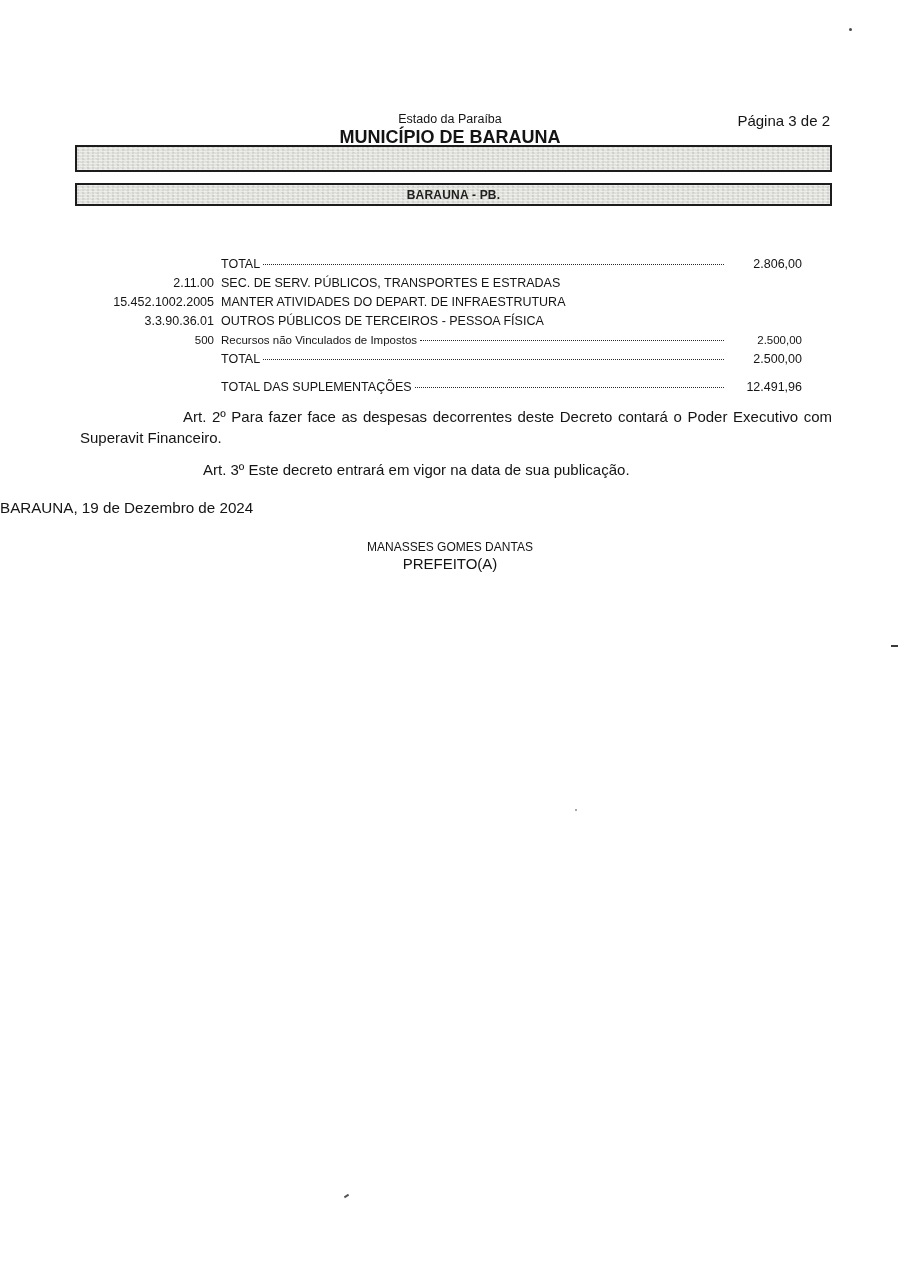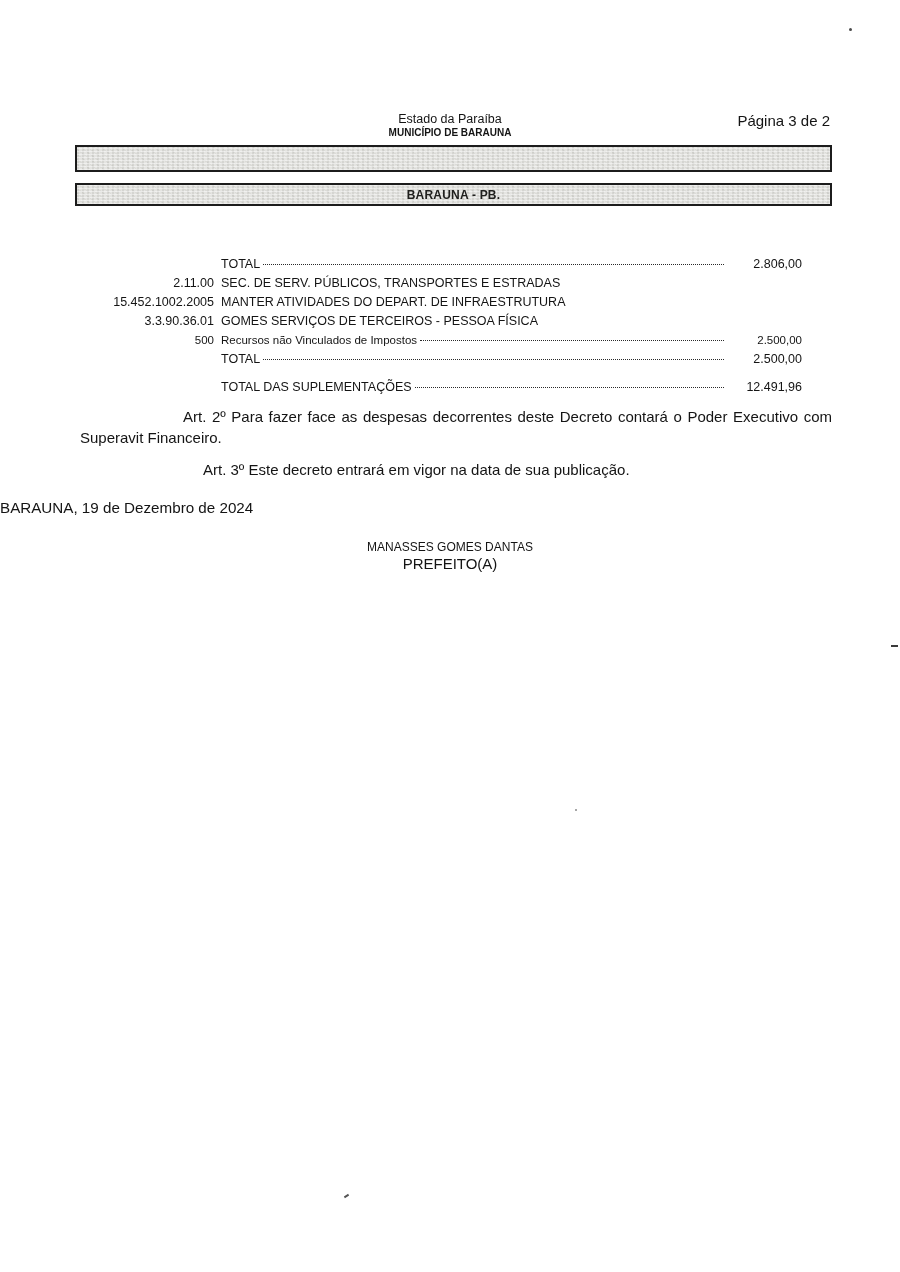--- a/index.html
+++ b/index.html
@@ -5,21 +5,21 @@
   * { margin:0; padding:0; box-sizing:border-box; }
   html,body { background:#ffffff; }
   .page {
     position:relative; width:900px; height:1272px; margin:12px auto;
     background:#ffffff; color:#141414; overflow:hidden;
     font-family:"Liberation Sans", sans-serif;
   }
   
   .header-center { position:absolute; top:100px; left:0; width:900px; text-align:center; line-height:1.2; }
   .header-state { font-size:12.5px; }
-  .header-muni  { font-size:10px; font-weight:bold; }
+  .header-muni  { font-size:18px; font-weight:bold; }
   .page-indicator { position:absolute; top:100px; right:70px; font-size:15px; }
   
   .scan-box {
     position:absolute; left:75px; width:757px;
     border:2px solid #1c1c1c;
     background-color:#e4e4e1;
     background-image:
       repeating-linear-gradient(0deg, rgba(255,255,255,.45) 0 1px, transparent 1px 3px),
       repeating-linear-gradient(90deg, rgba(120,120,112,.14) 0 2px, transparent 2px 5px),
       repeating-linear-gradient(37deg, rgba(140,140,130,.10) 0 1px, transparent 1px 4px);
@@ -94,21 +94,21 @@
     <div class="brow">
       <span class="bcode">15.452.1002.2005</span>
       <span class="bbody">
         <span class="blabel">MANTER ATIVIDADES DO DEPART. DE INFRAESTRUTURA</span>
       </span>
     </div>
 
     <div class="brow">
       <span class="bcode">3.3.90.36.01</span>
       <span class="bbody">
-        <span class="blabel">GOMES SERVIÇOS DE TERCEIROS - PESSOA FÍSICA</span>
+        <span class="blabel">OUTROS PÚBLICOS DE TERCEIROS - PESSOA FÍSICA</span>
       </span>
     </div>
 
     <div class="brow small">
       <span class="bcode">500</span>
       <span class="bbody">
         <span class="blabel">Recursos não Vinculados de Impostos</span>
         <span class="leader"></span>
         <span class="bvalue">2.500,00</span>
       </span>

